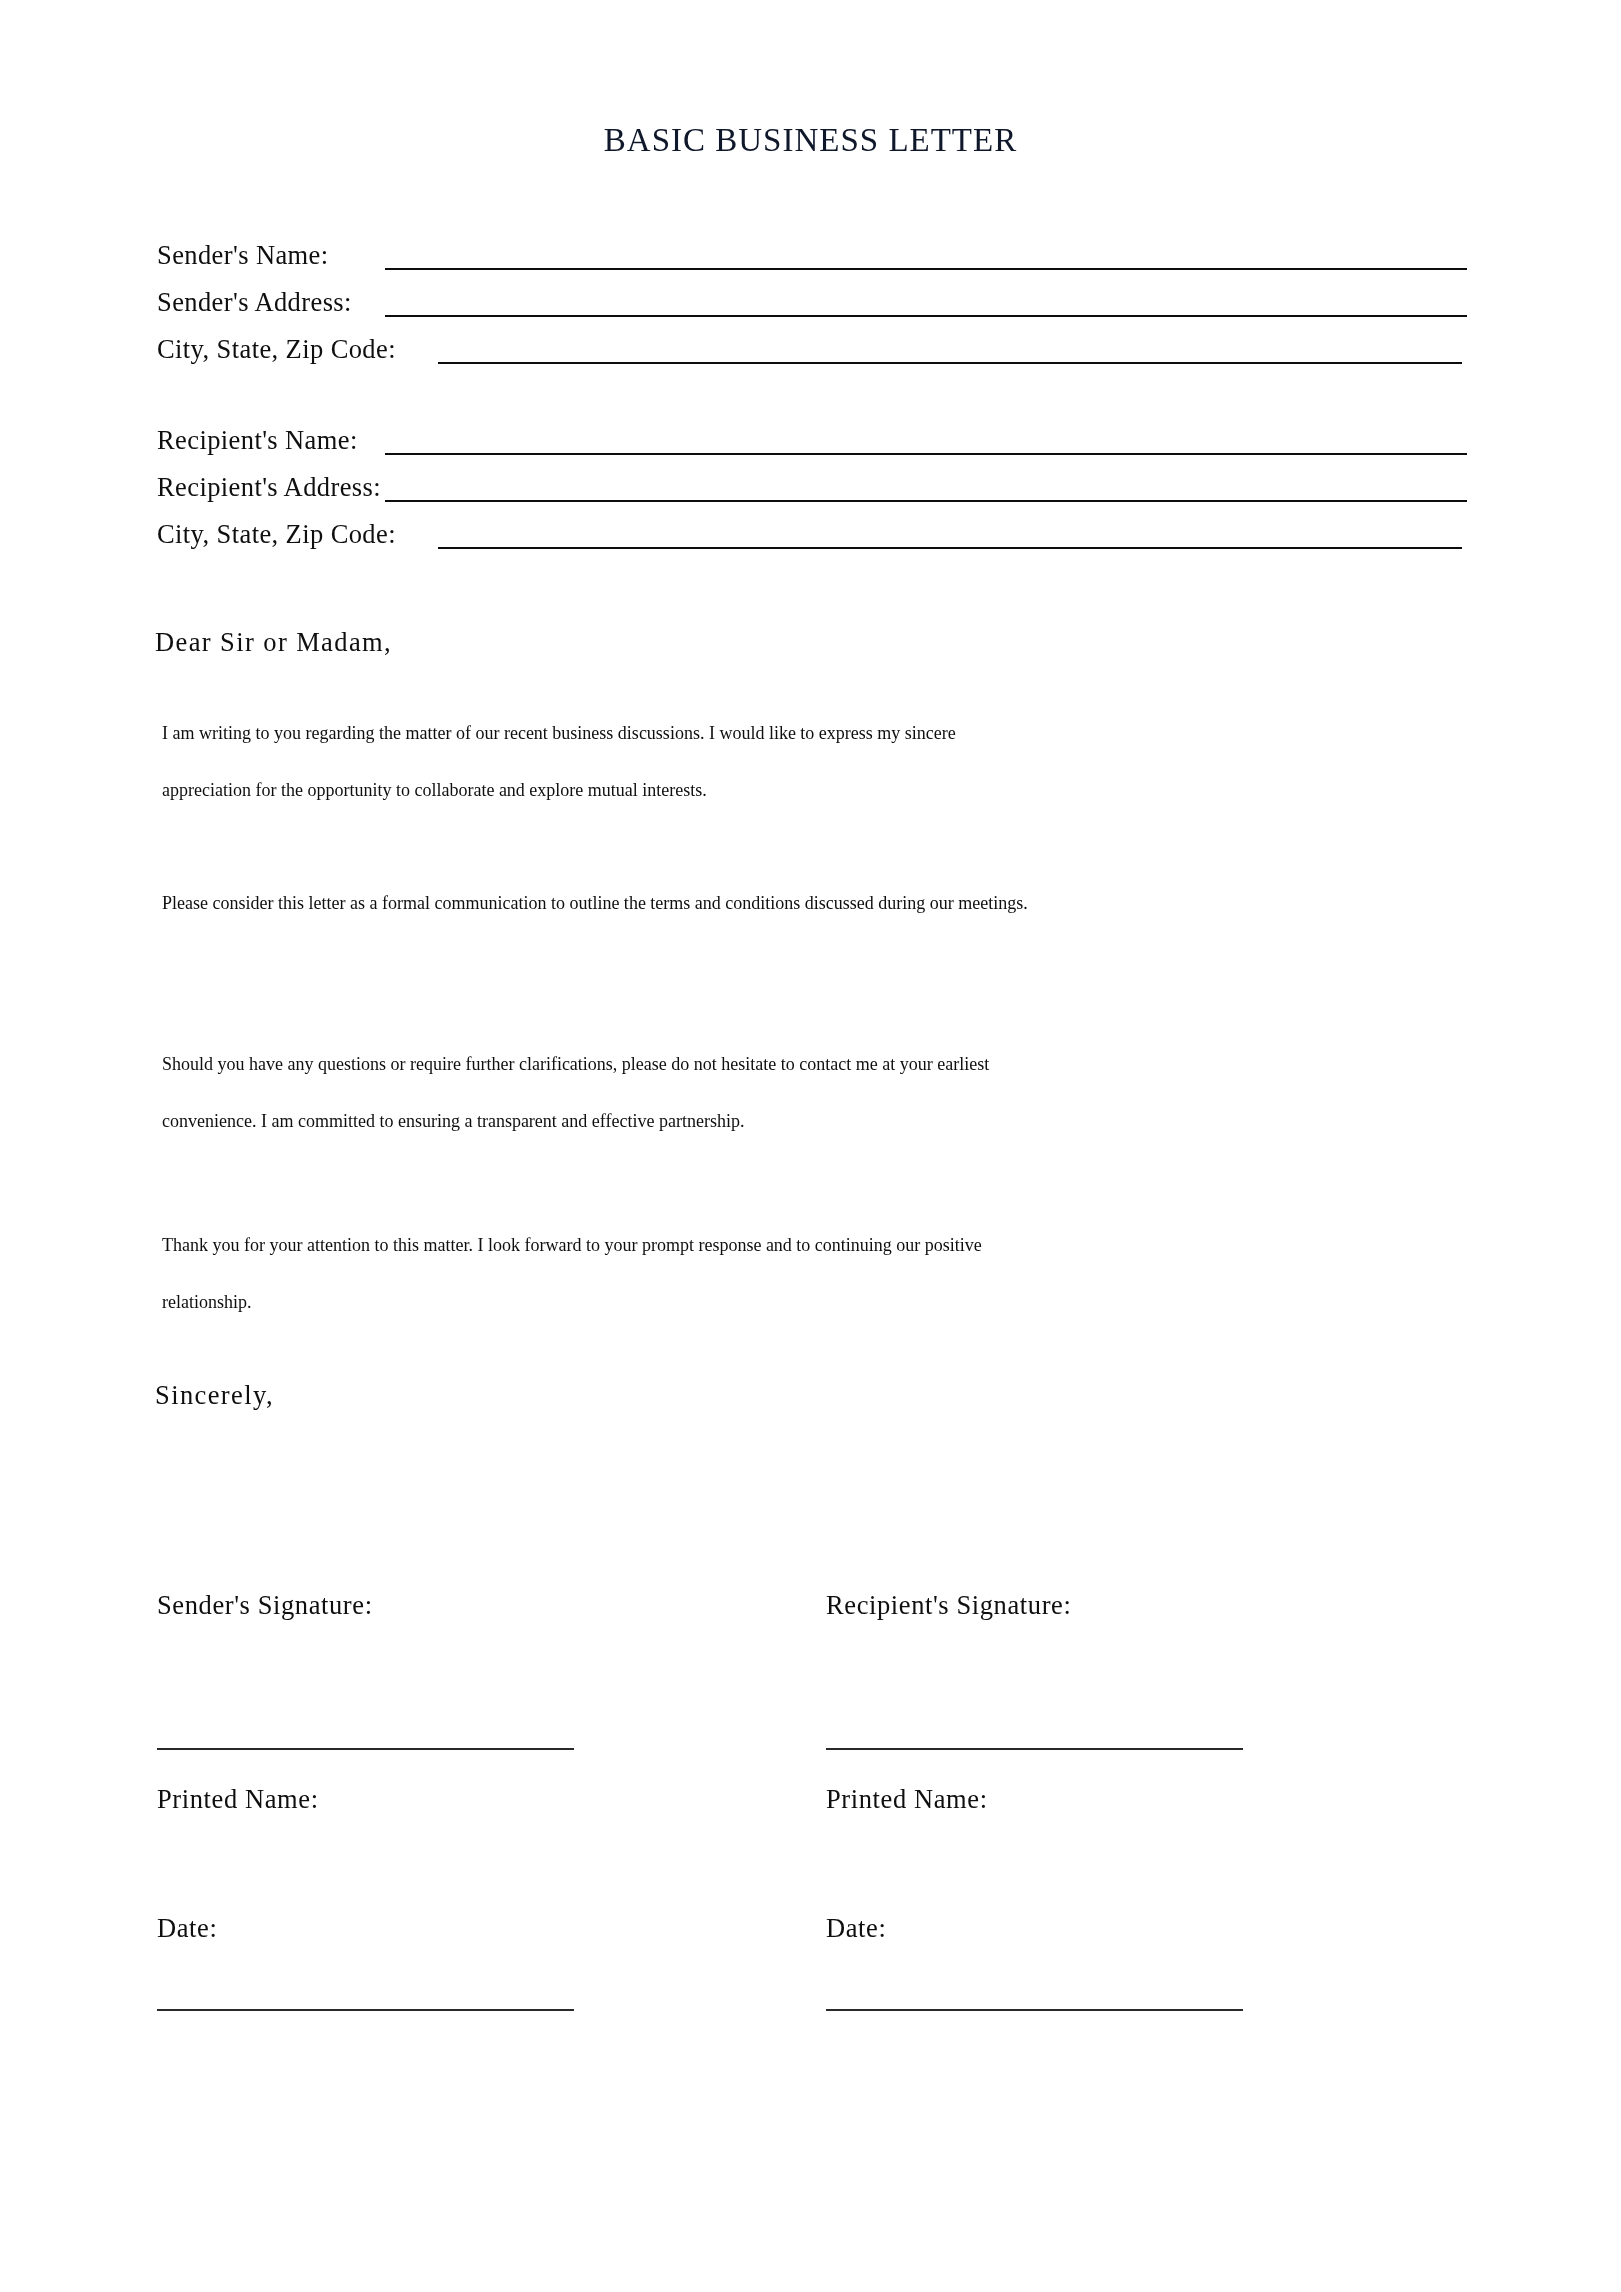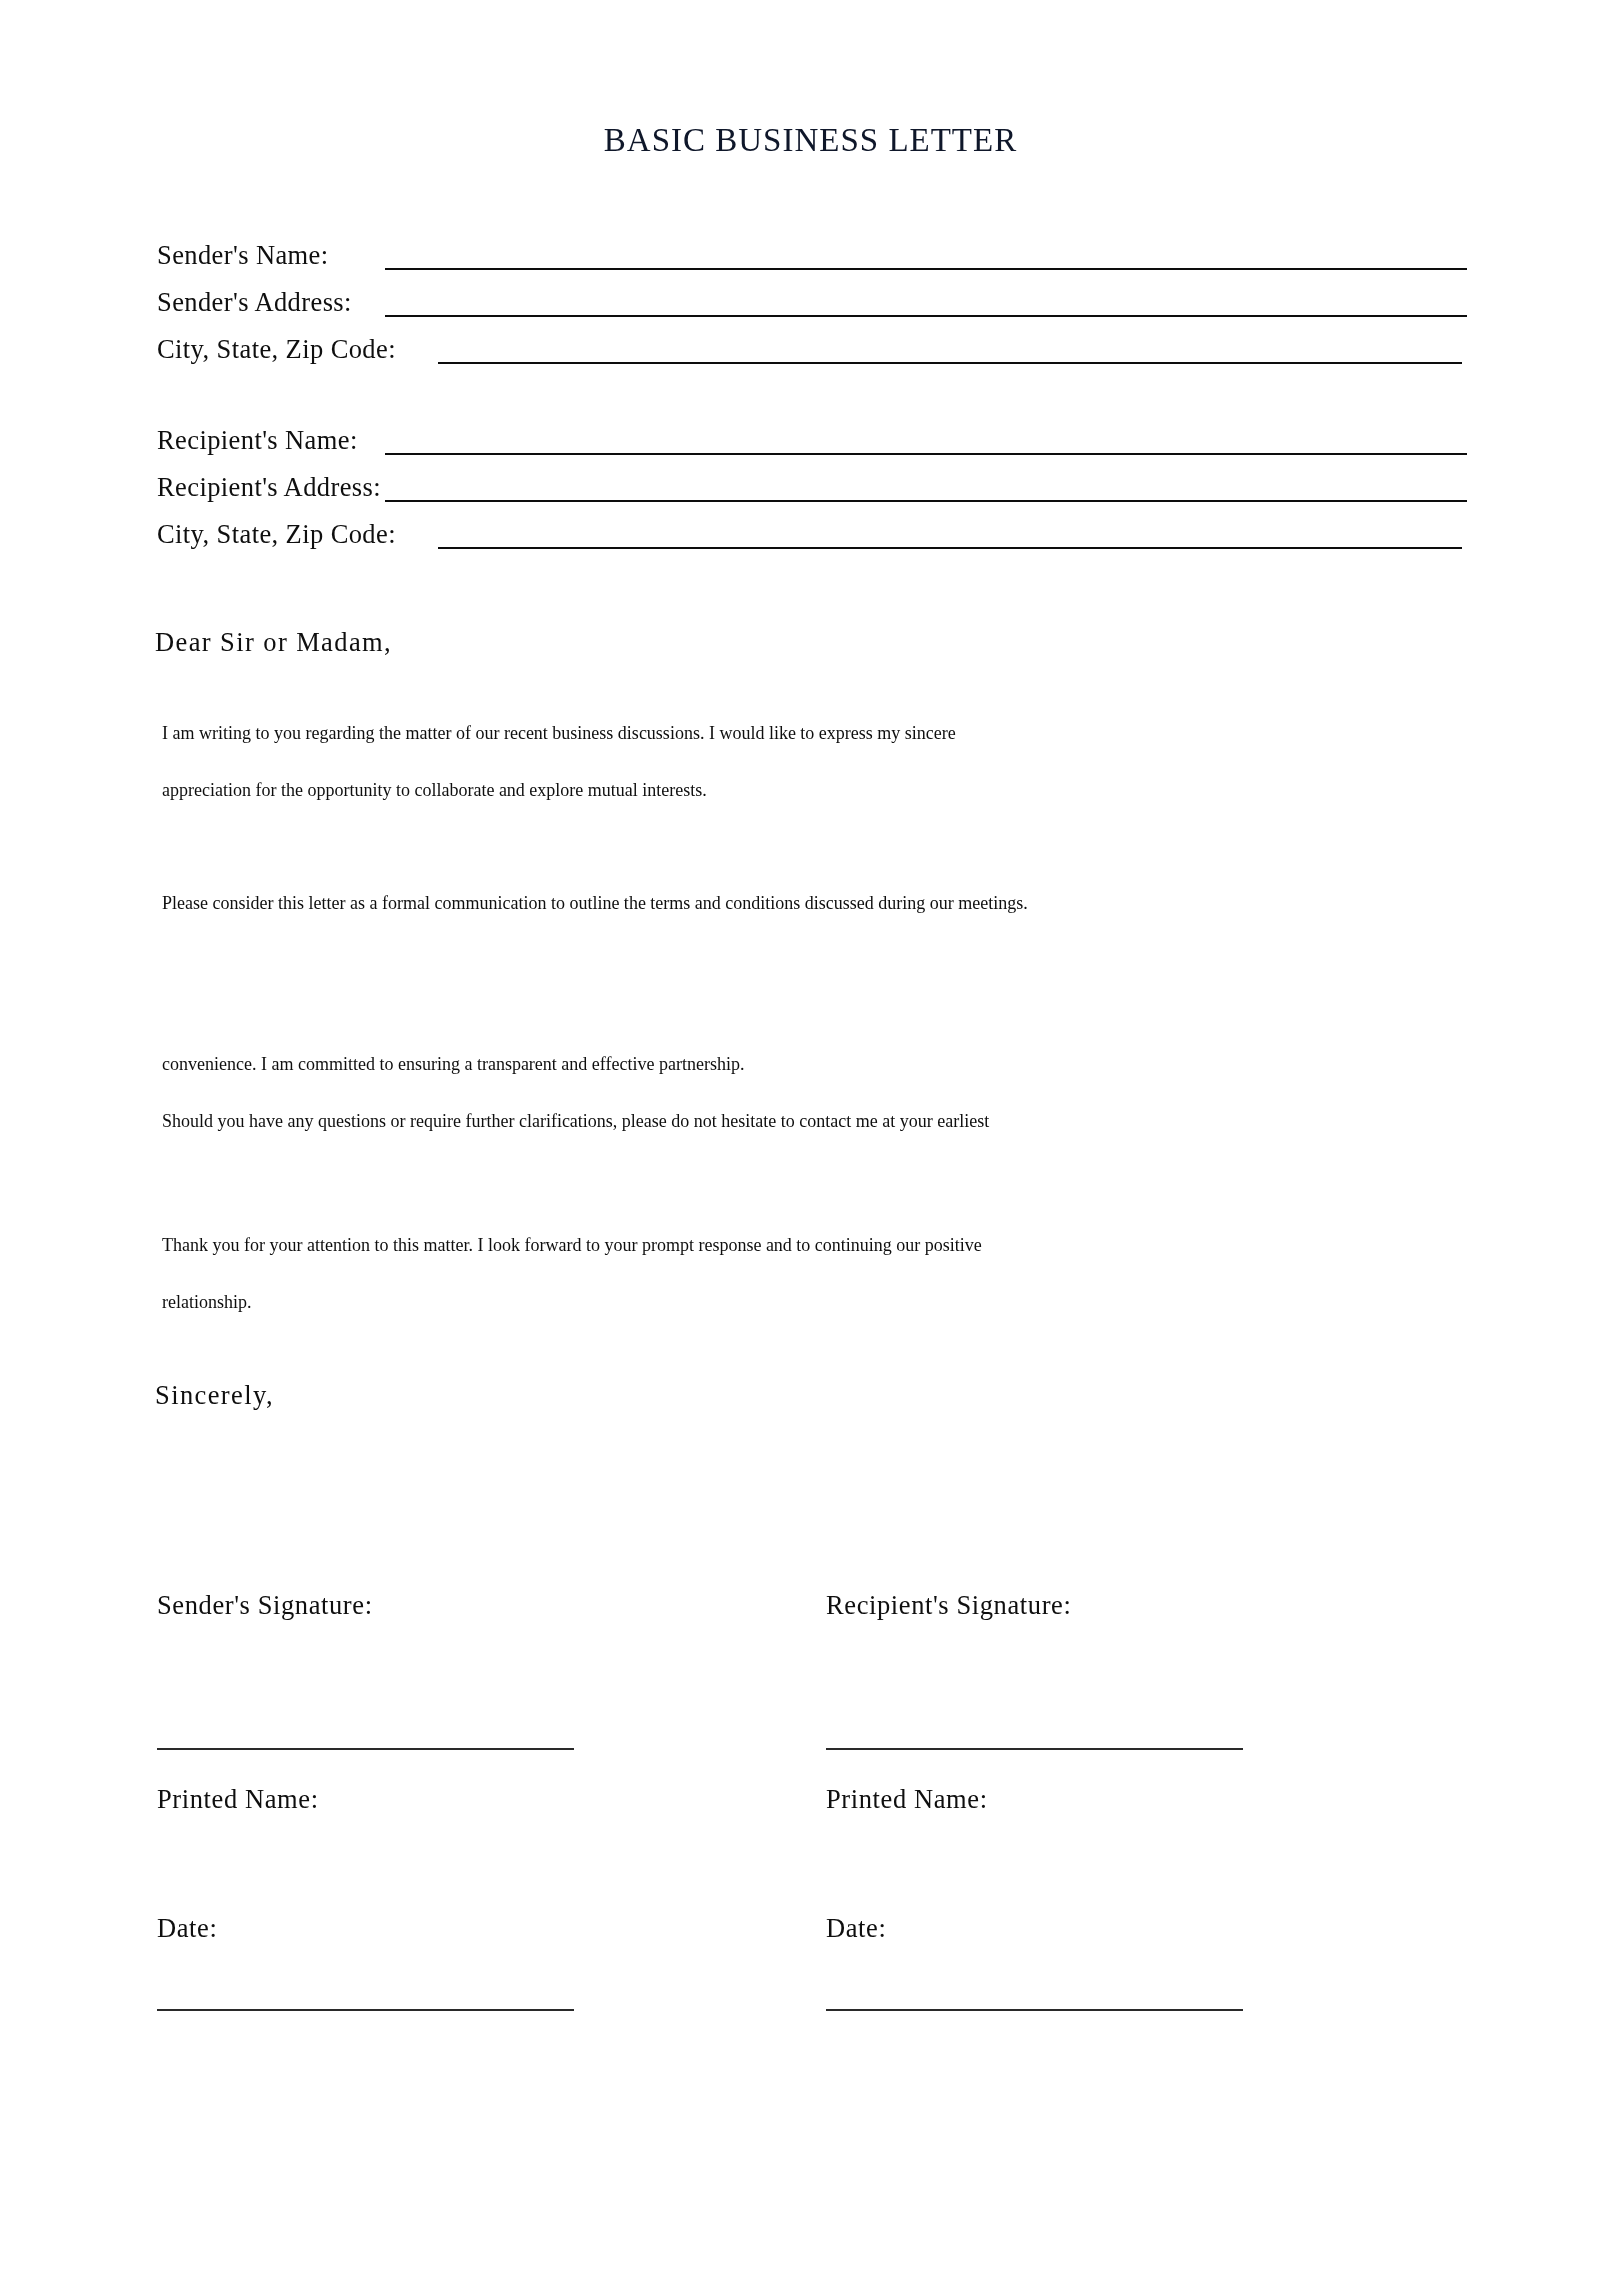--- a/index.html
+++ b/index.html
@@ -140,22 +140,22 @@
   <p class="salutation">Dear Sir or Madam,</p>
 
   <div class="para p1">
     <span class="line">I am writing to you regarding the matter of our recent business discussions. I would like to express my sincere</span>
     <span class="line">appreciation for the opportunity to collaborate and explore mutual interests.</span>
   </div>
   <div class="para p2">
     <span class="line">Please consider this letter as a formal communication to outline the terms and conditions discussed during our meetings.</span>
   </div>
   <div class="para p3">
+    <span class="line">Should you have any questions or require further clarifications, please do not hesitate to contact me at your earliest</span>
     <span class="line">convenience. I am committed to ensuring a transparent and effective partnership.</span>
-    <span class="line">Should you have any questions or require further clarifications, please do not hesitate to contact me at your earliest</span>
   </div>
   <div class="para p4">
     <span class="line">Thank you for your attention to this matter. I look forward to your prompt response and to continuing our positive</span>
     <span class="line">relationship.</span>
   </div>
 
   <p class="closing">Sincerely,</p>
 
   <div class="sig-col sig-left">
     <p class="lbl sig-label">Sender's Signature:</p>

